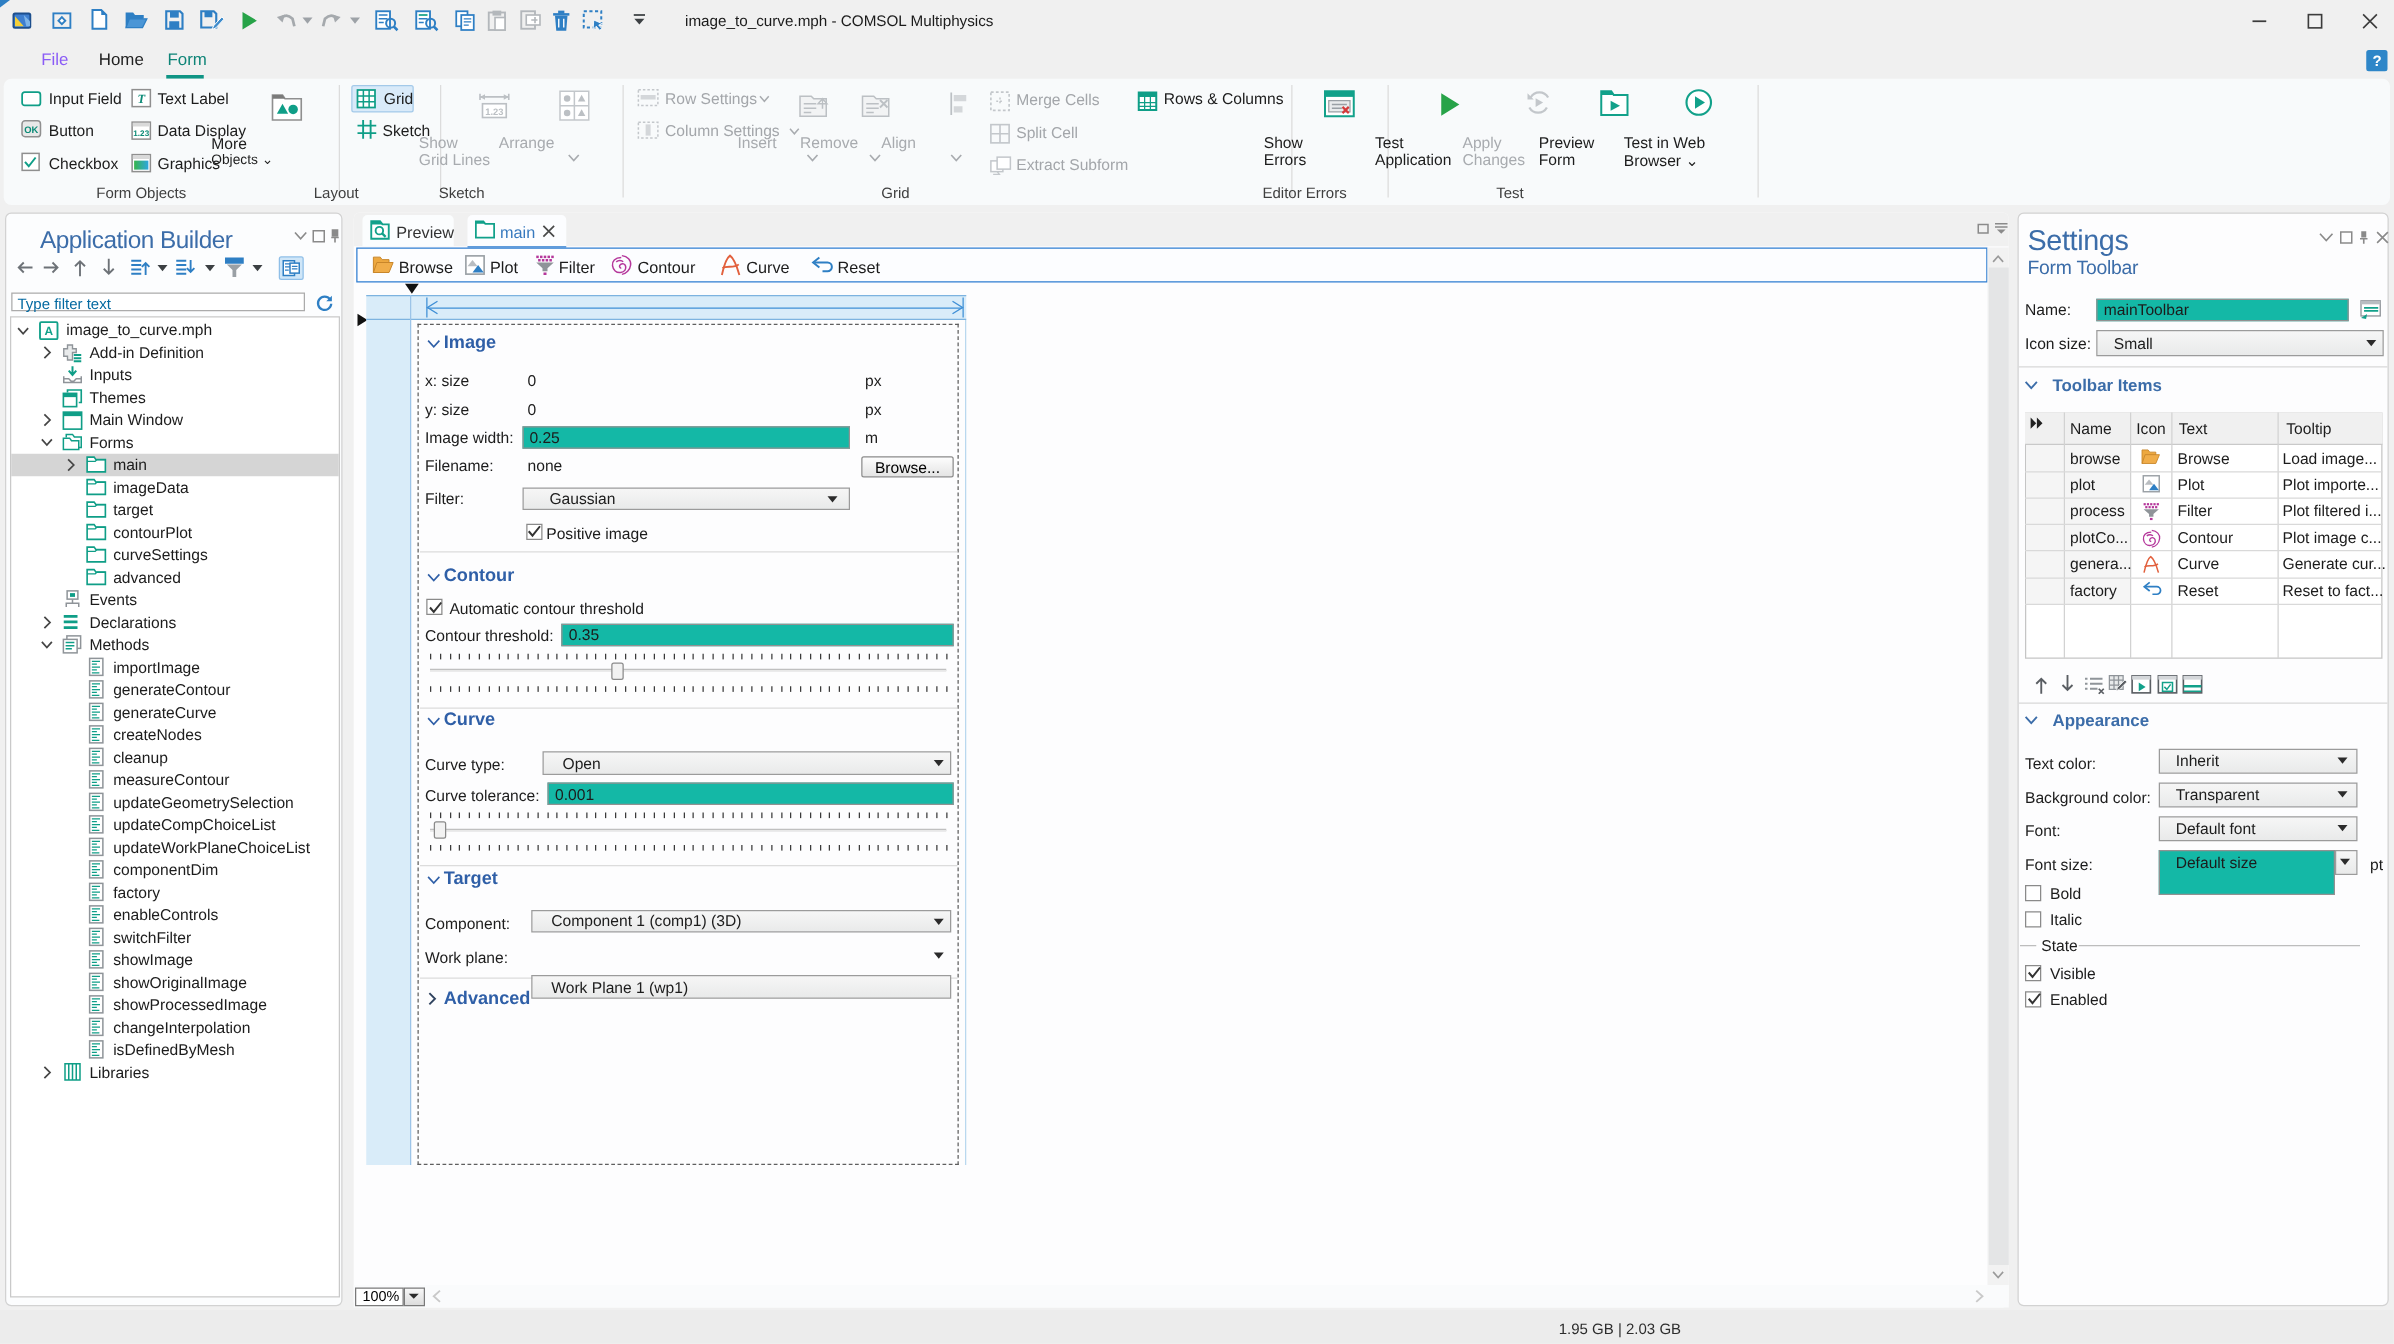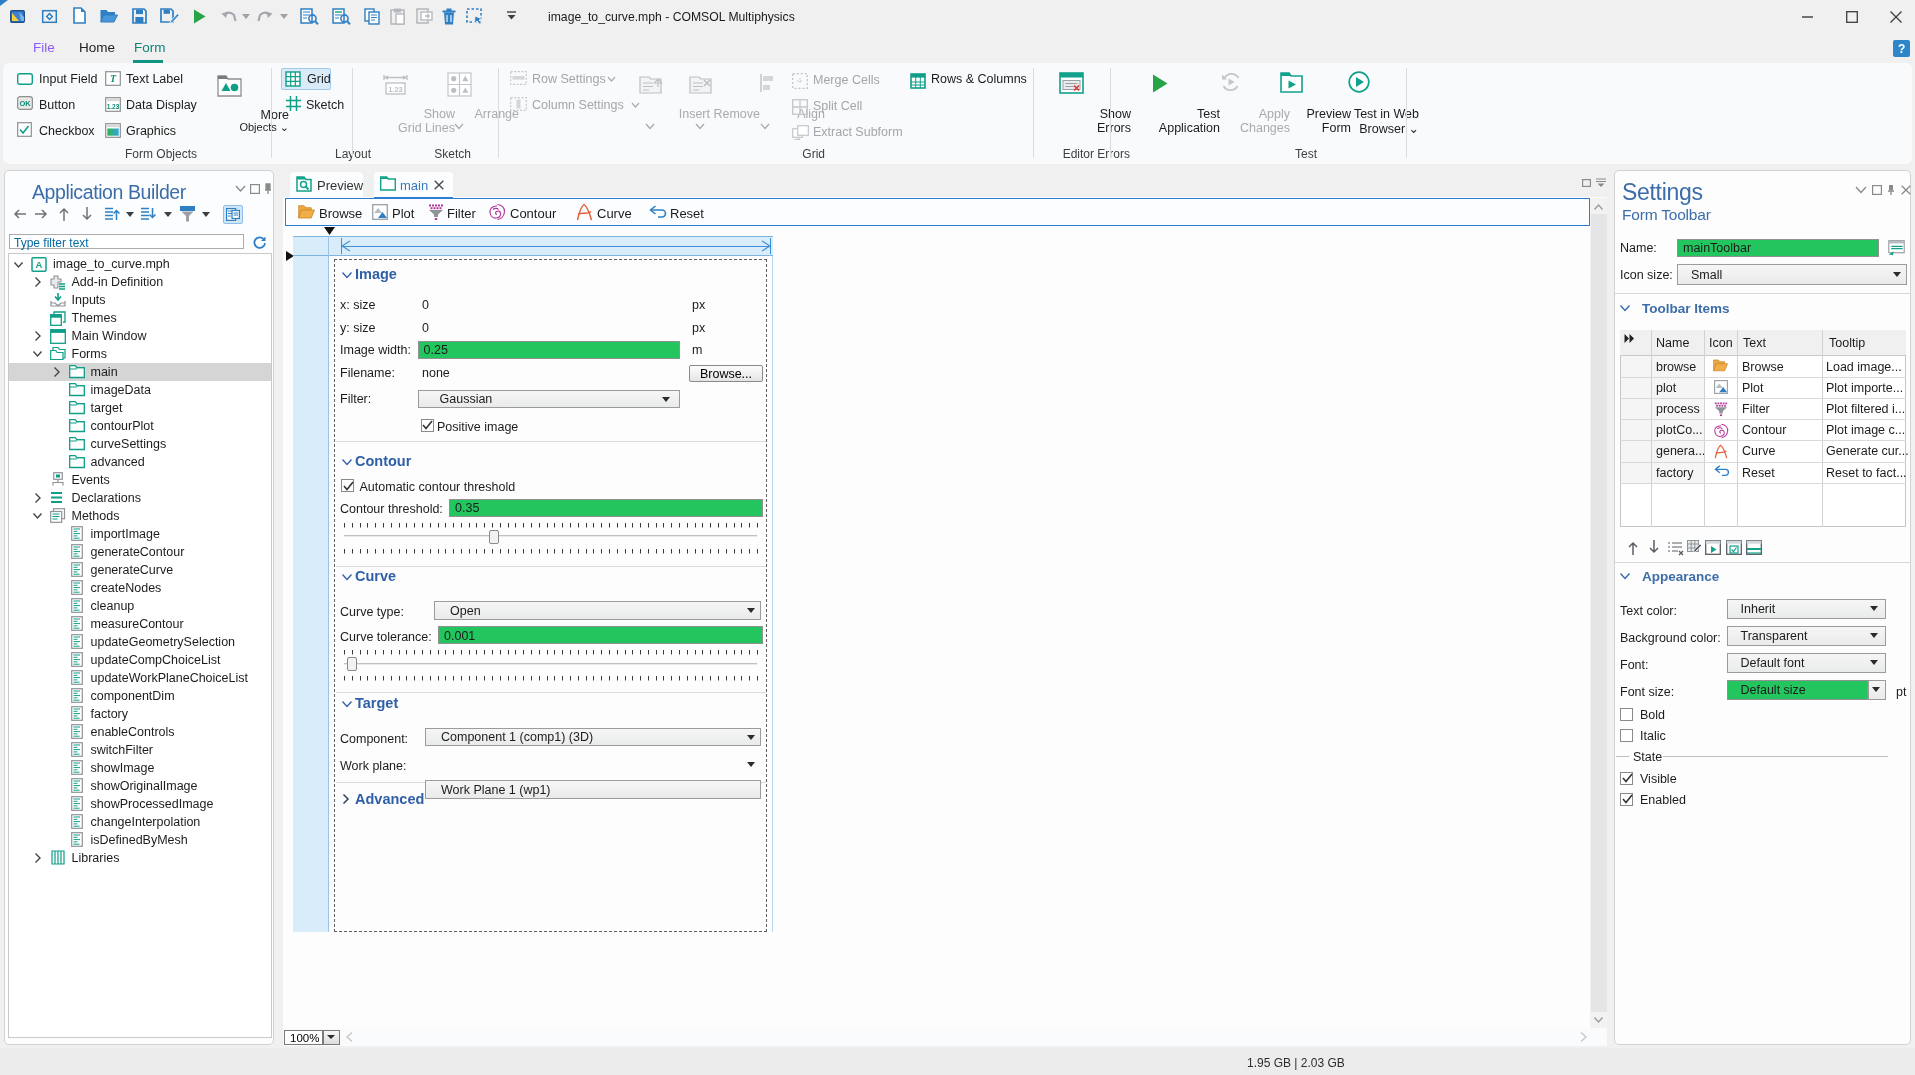--- a/index.html
+++ b/index.html
@@ -1,26 +1,26 @@
 <!DOCTYPE html>
 <html><head><meta charset="utf-8">
 <style>
 *{margin:0;padding:0;box-sizing:border-box}
 html,body{width:1915px;height:1075px;font-family:"Liberation Sans",sans-serif;background:#f0f0f0;overflow:hidden;position:relative}
 .a{position:absolute}
 .t{position:absolute;white-space:nowrap;font-size:12.5px;color:#1c1c1c}
 .gray{color:#a3a6aa}
 svg{position:absolute;overflow:visible}
 .card{position:absolute;background:#fcfdfe;border-radius:5px}
-.in{position:absolute;background:#22c55e;border:1px solid #919191;font-size:12.5px;color:#1c1c1c;white-space:nowrap}
+.in{position:absolute;background:#14b8a6;border:1px solid #919191;font-size:12.5px;color:#1c1c1c;white-space:nowrap}
 .dd{position:absolute;background:linear-gradient(#f6f6f6,#e9eaea);border:1px solid #9b9b9b;font-size:12.5px;color:#1c1c1c;white-space:nowrap}
 .dar{position:absolute;width:0;height:0;border-left:4.5px solid transparent;border-right:4.5px solid transparent;border-top:5px solid #2b2b2b}
 .cb{position:absolute;width:13px;height:13px;background:#fff;border:1px solid #8a8a8a}
 .sep{position:absolute;width:1px;background:#dcdcdc}
-.glbl{position:absolute;font-size:12px;color:#3f3f3f;text-align:right;white-space:nowrap}
+.glbl{position:absolute;font-size:12px;color:#3f3f3f;text-align:left;white-space:nowrap}
 .hdr{position:absolute;white-space:nowrap;font-size:13.5px;font-weight:bold;color:#31609e}
 </style></head>
 <body>
 
 <div class="a" style="left:0;top:0;width:1915px;height:33px;background:#f0f0f0"></div>
 <svg style="left:9px;top:8px" width="18" height="18" viewBox="0 0 18 18">
     <rect x="1" y="2" width="15" height="13" rx="2" fill="#1d4f8d"></rect>
     <rect x="2.5" y="3.5" width="12" height="10" rx="1" fill="#3e7fd0"></rect>
     <path d="M3 5l7 8H3z" fill="#f4d03a"></path>
     <path d="M10 4l5 5v4h-3z" fill="#7db4e8"></path>
@@ -1134,21 +1134,21 @@
 <div class="t" style="left:1620px;top:603.5px">Text color:</div>
 <div class="dd" style="left:1726.5px;top:598.5px;width:159px;height:20px;padding:2.5px 0 0 13px">Inherit</div>
 <div class="dar" style="left:1870px;top:606.0px"></div>
 <div class="t" style="left:1620px;top:630.5px">Background color:</div>
 <div class="dd" style="left:1726.5px;top:625.5px;width:159px;height:20px;padding:2.5px 0 0 13px">Transparent</div>
 <div class="dar" style="left:1870px;top:633.0px"></div>
 <div class="t" style="left:1620px;top:657.5px">Font:</div>
 <div class="dd" style="left:1726.5px;top:652.5px;width:159px;height:20px;padding:2.5px 0 0 13px">Default font</div>
 <div class="dar" style="left:1870px;top:660.0px"></div>
 <div class="t" style="left:1620px;top:684.5px">Font size:</div>
-<div class="in" style="left:1726.5px;top:679.5px;width:141px;height:20px;padding:2.5px 0 0 13px">Default size</div>
+<div class="in" style="left:1726.5px;top:679.5px;width:141px;height:36px;padding:2.5px 0 0 13px">Default size</div>
 <div class="a" style="left:1867.5px;top:679.5px;width:18px;height:20px;background:linear-gradient(#f6f6f6,#e9eaea);border:1px solid #9b9b9b"></div>
 <div class="dar" style="left:1872px;top:687px"></div>
 <div class="t" style="left:1896px;top:684.5px">pt</div>
 <div class="cb" style="left:1620px;top:707.5px"></div>
 <div class="t" style="left:1640px;top:708px">Bold</div>
 <div class="cb" style="left:1620px;top:728.5px"></div>
 <div class="t" style="left:1640px;top:729px">Italic</div>
 <div class="a" style="left:1616px;top:755.5px;width:13px;height:1px;background:#bdbdbd"></div>
 <div class="t" style="left:1633px;top:749.5px">State</div>
 <div class="a" style="left:1663px;top:755.5px;width:225px;height:1px;background:#bdbdbd"></div>

